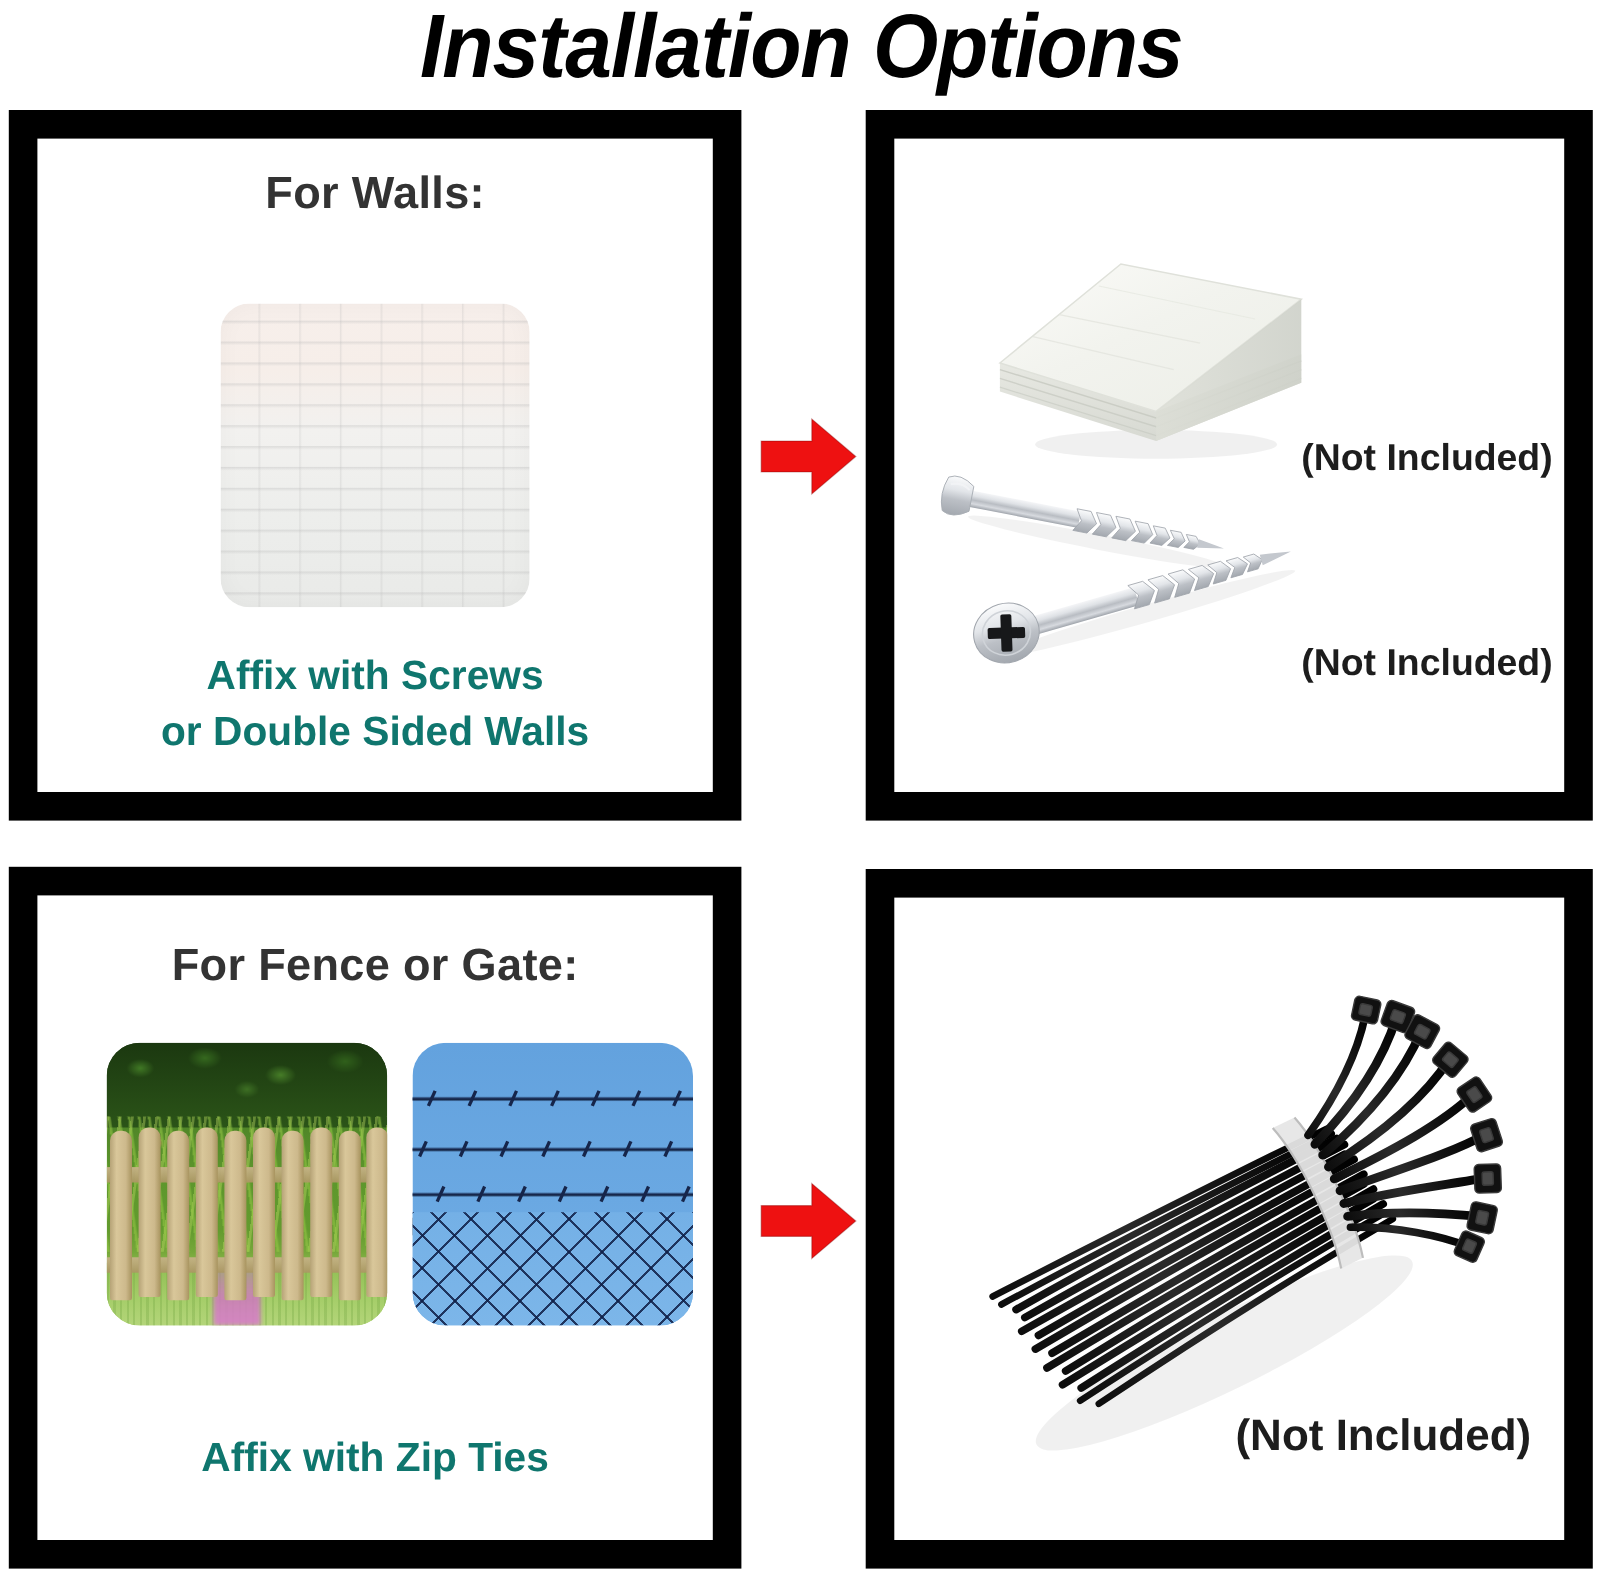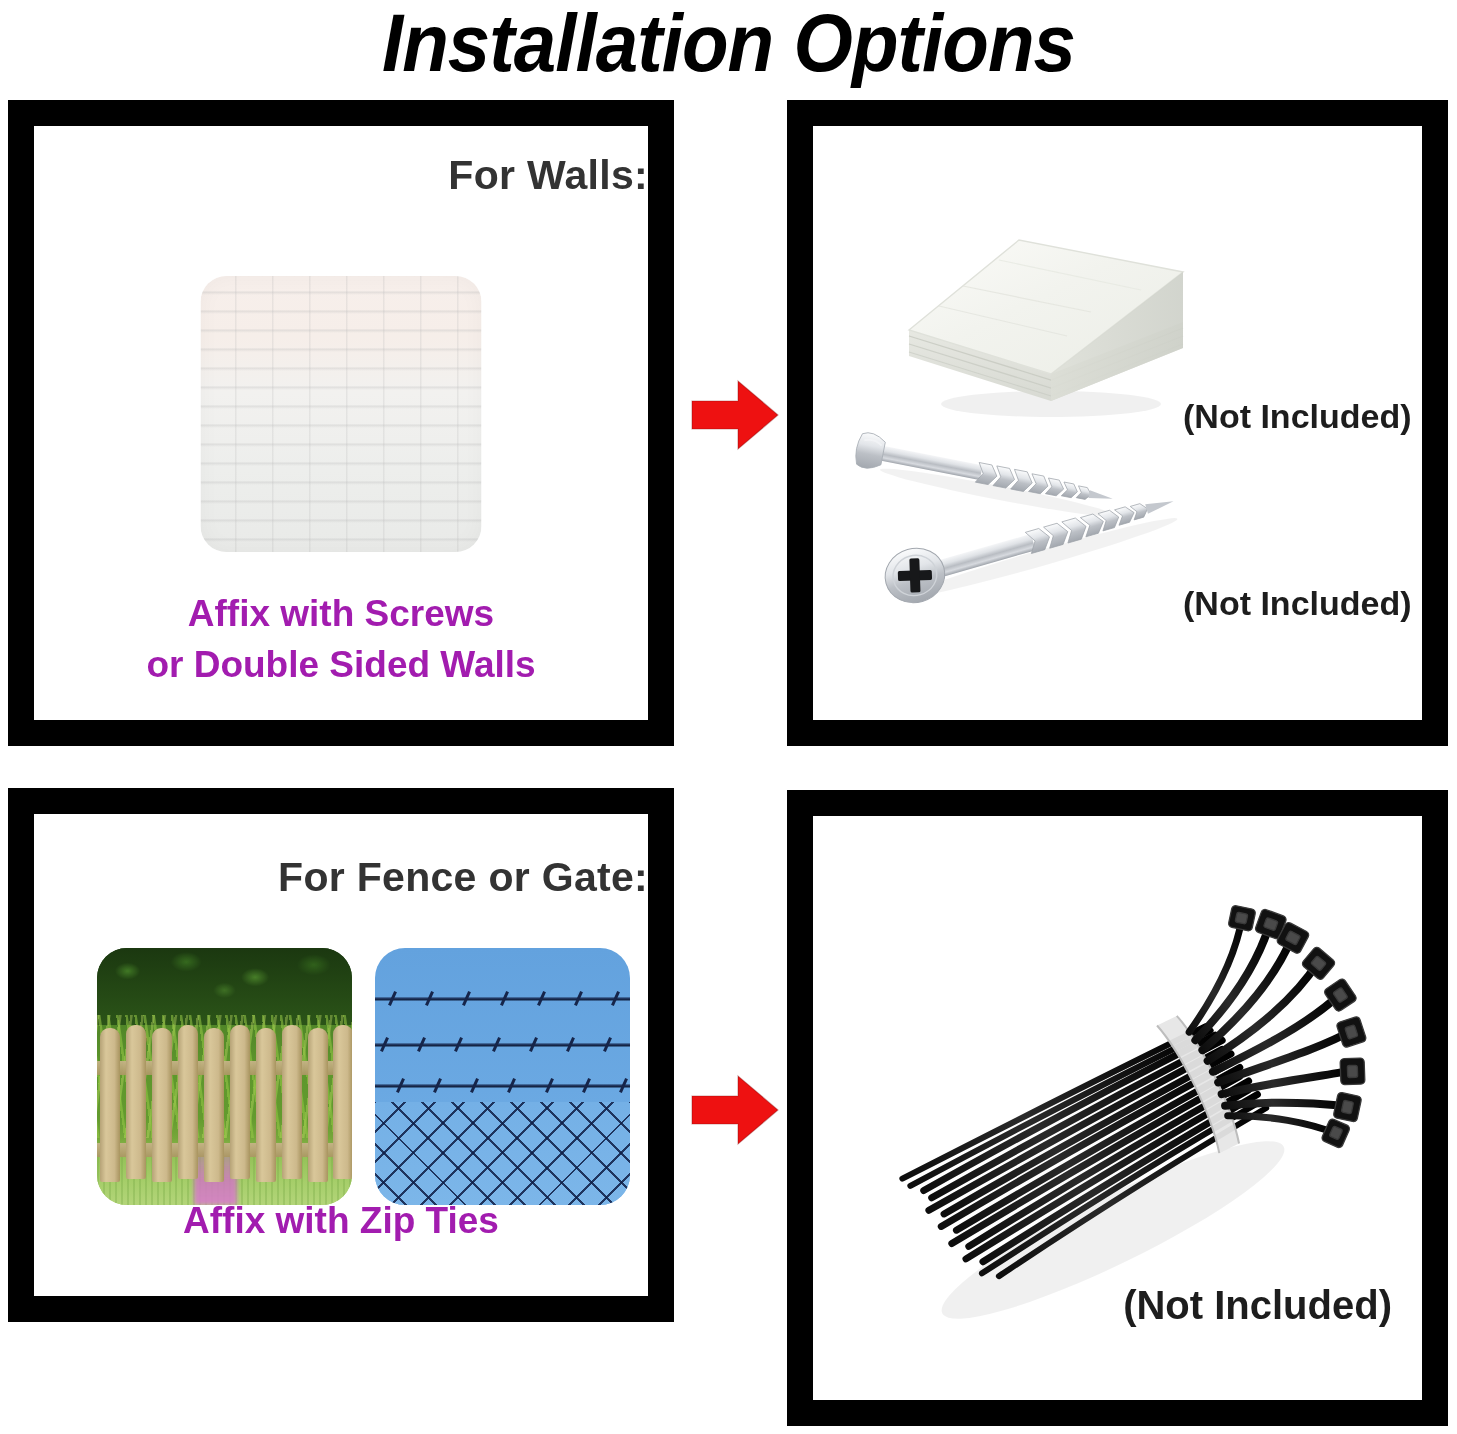--- a/index.html
+++ b/index.html
@@ -34,50 +34,50 @@
 
   
   .panel {
     position: absolute;
     background: #ffffff;
     border: 26px solid #000000;
     box-sizing: border-box;
   }
   #panel-walls      { left: 8px;   top: 100px;  width: 666px; height: 646px; }
   #panel-hardware   { left: 787px; top: 100px;  width: 661px; height: 646px; }
-  #panel-fence      { left: 8px;   top: 788px;  width: 666px; height: 534px; }
+  #panel-fence      { left: 8px;   top: 788px;  width: 666px; height: 638px; }
   #panel-zipties    { left: 787px; top: 790px;  width: 661px; height: 636px; }
 
   .panel-inner {
     position: relative;
     width: 100%;
     height: 100%;
   }
 
   
   .panel-heading {
     position: absolute;
     width: 100%;
-    text-align: right;
+    text-align: center;
     font-weight: bold;
     font-size: 41px;
     color: #333333;
     letter-spacing: 0.3px;
   }
   #heading-walls { top: 26px; }
   #heading-fence { top: 40px; }
 
   .panel-caption {
     position: absolute;
     width: 100%;
     text-align: center;
     font-weight: bold;
     font-size: 37px;
     line-height: 51px;
-    color: #a21caf;
+    color: #0f766e;
   }
   #caption-walls { bottom: 30px; }
   #caption-fence { bottom: 50px; }
 
   .not-included {
     position: absolute;
     font-weight: bold;
     font-size: 34px;
     color: #1d1d1d;
     white-space: nowrap;

